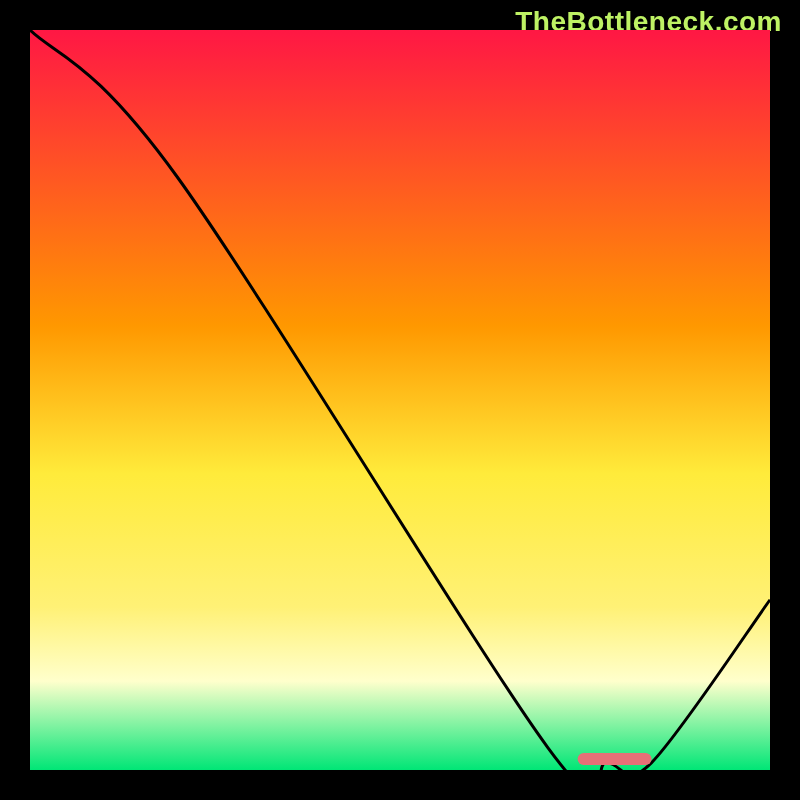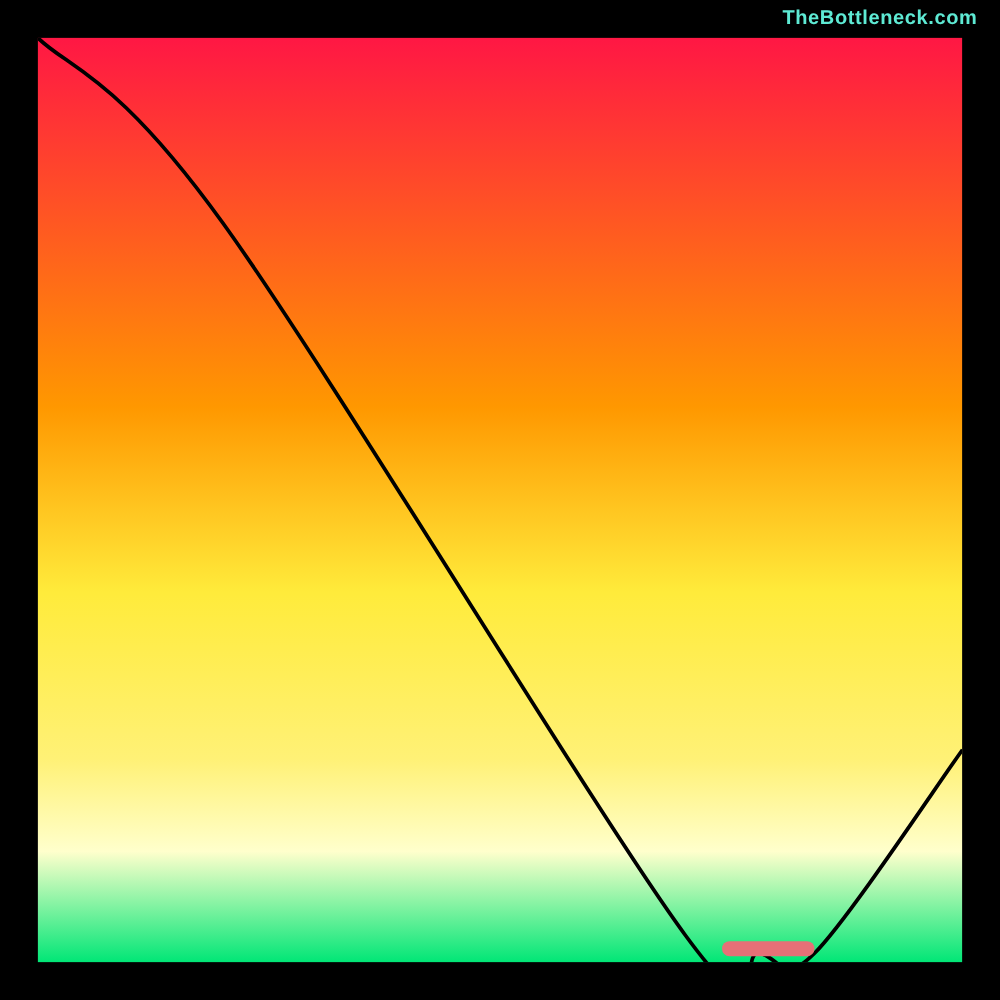--- a/index.html
+++ b/index.html
@@ -14,22 +14,22 @@
   .frame {
     position: relative;
     width: 800px;
     height: 800px;
     background: #000;
   }
   .watermark {
     position: absolute;
     top: 6px;
     right: 18px;
-    color: #5eead4;
-    font-size: 16px;
+    color: #bef264;
+    font-size: 28px;
     font-weight: 600;
     letter-spacing: 0.5px;
     user-select: none;
   }
   .plot {
     position: absolute;
     left: 30px;
     top: 30px;
     width: 740px;
     height: 740px;

